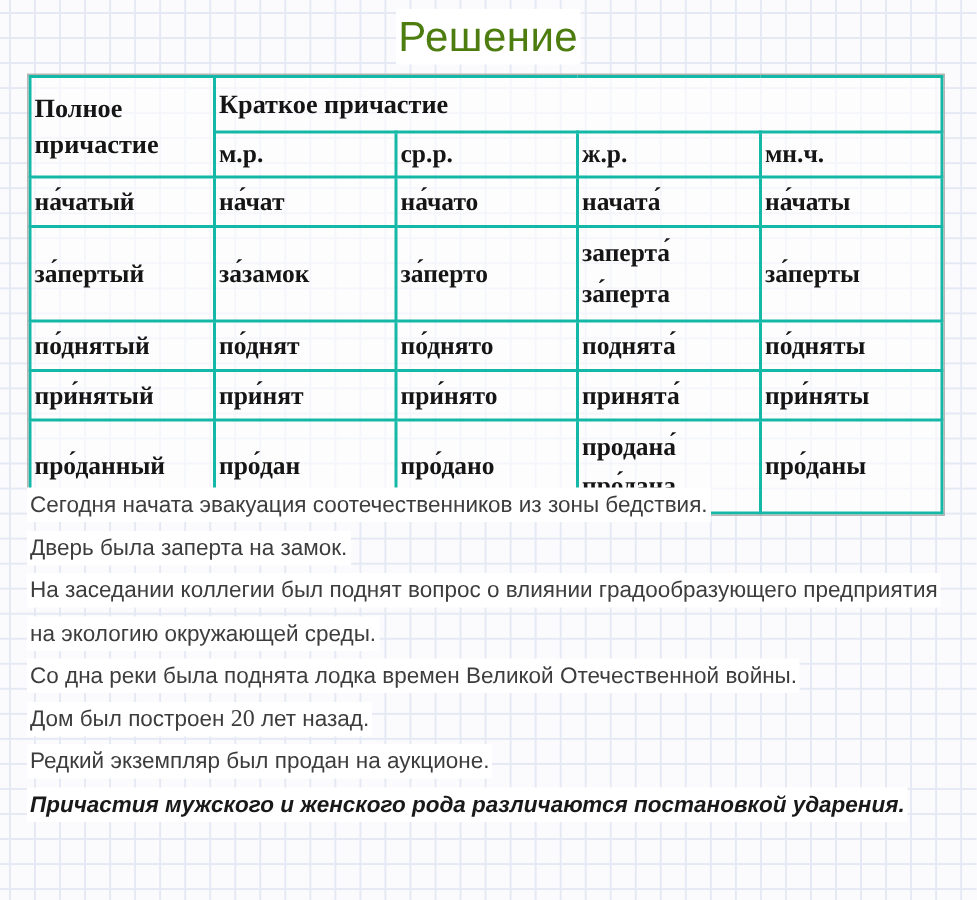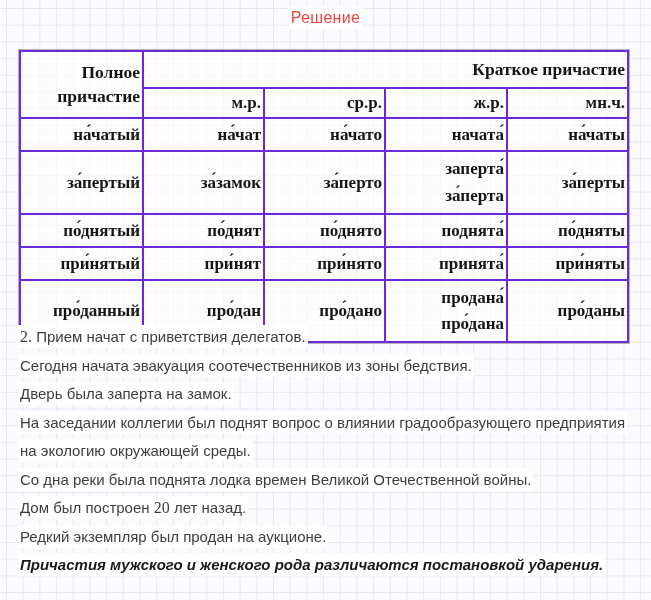--- a/index.html
+++ b/index.html
@@ -15,22 +15,22 @@
     background-position: 6px 8px;
     font-family: "Liberation Sans", sans-serif;
   }
 
   .title-row {
     position: absolute;
     top: 9px; left: 0; right: 0;
     text-align: center;
   }
   .title-row .hl {
-    font-size: 16px;
-    color: #ef4444;
+    font-size: 28px;
+    color: #4d7c0f;
     letter-spacing: 0.3px;
   }
 
   .hl {
     background: #ffffff;
     padding: 3px 2px;
     box-decoration-break: clone;
     -webkit-box-decoration-break: clone;
   }
 
@@ -40,22 +40,22 @@
     width: 608px;
     border-collapse: collapse;
     table-layout: fixed;
     outline: 1px solid #b5b5b5;
     font-family: "Liberation Serif", serif;
     font-weight: bold;
     color: #151515;
     font-size: 17px;
   }
   table.participles td {
-    border: 2px solid #6d28d9;
-    text-align: right;
+    border: 2px solid #14b8a6;
+    text-align: left;
     vertical-align: middle;
     padding: 1px 2px;
     background: rgba(255,255,255,0.6);
   }
   tr.h1 td { height: 33px; font-size: 17.5px; }
   tr.h2 td { height: 26px; margin-left: 40px; }
   tr.r1 td { height: 29px; }
   tr.r2 td { height: 59px; }
   tr.r3 td { height: 29px; }
   tr.r4 td { height: 29px; }
@@ -151,21 +151,20 @@
       <td class="two-line">
         <div>продана́</div>
         <div>про́дана</div>
       </td>
       <td>про́даны</td>
     </tr>
   </tbody>
 </table>
 
 <div class="content">
-  <p><span class="hl"><span class="serifnum">2.</span><span> Прием начат с приветствия делегатов.</span></span></p>
   <p><span class="hl">Сегодня начата эвакуация соотечественников из зоны бедствия.</span></p>
   <p><span class="hl">Дверь была заперта на замок.</span></p>
   <p><span class="hl">На заседании коллегии был поднят вопрос о влиянии градообразующего предприятия на экологию окружающей среды.</span></p>
   <p><span class="hl">Со дна реки была поднята лодка времен Великой Отечественной войны.</span></p>
   <p><span class="hl"><span>Дом был построен </span><span class="serifnum">20</span><span> лет назад.</span></span></p>
   <p><span class="hl">Редкий экземпляр был продан на аукционе.</span></p>
   <p class="note"><span class="hl">Причастия мужского и женского рода различаются постановкой ударения.</span></p>
 </div>
 
 </body></html>

